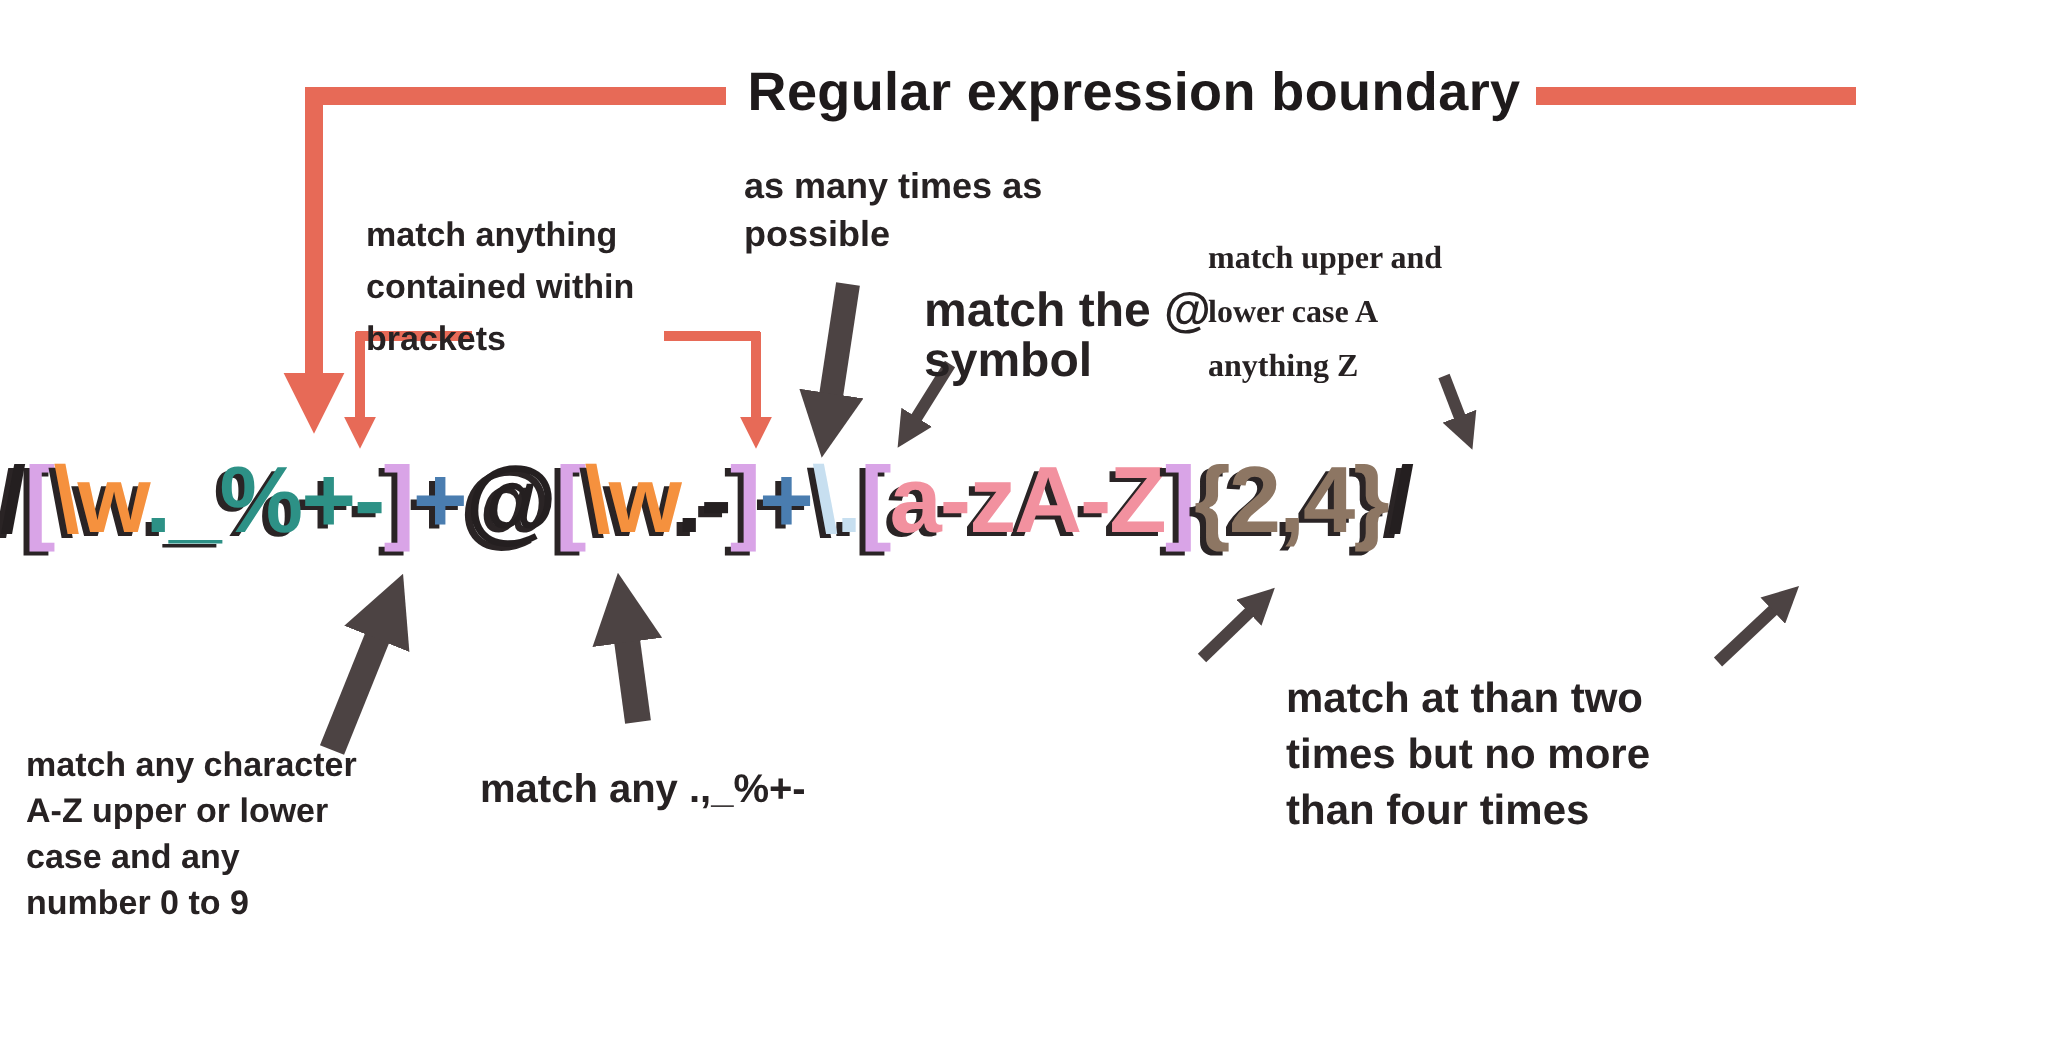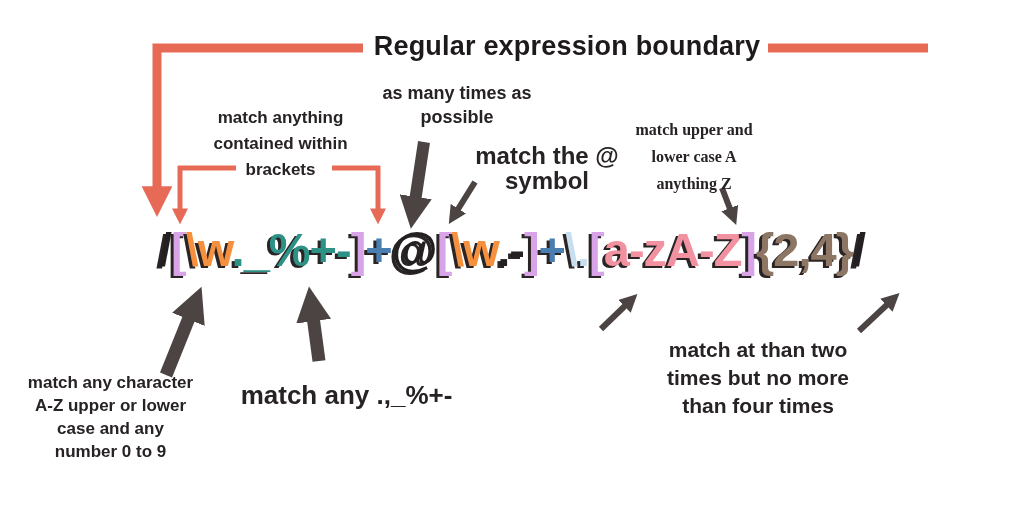--- a/index.html
+++ b/index.html
@@ -25,40 +25,39 @@
     left: 287px; top: 31px; width: 560px;
     text-align: center;
     font-size: 27px;
     font-weight: 700;
     color: var(--ink, #1e1a1b);
     letter-spacing: 0.2px;
   }
   .regex {
     position: absolute;
     left: 0; top: 222px; width: 1024px;
-    text-align: center;
+    text-align: left;
     font-size: 47px;
     font-weight: 700;
     letter-spacing: -1px;
     white-space: nowrap;
   }
   .rx-token { text-shadow: -3px 2px 0 #2a2425; }
 
   .ann {
     position: absolute;
-    text-align: center;
     font-weight: 700;
     color: #272223;
   }
   .ann-brackets { left: 183px; top: 105px; width: 195px; font-size: 17px; line-height: 26px; }
   .ann-plus     { left: 372px; top:  81px; width: 170px; font-size: 18px; line-height: 24px; }
   .ann-at       { left: 462px; top: 143px; width: 170px; font-size: 24px; line-height: 25px; }
   .ann-alpha    { left: 604px; top: 116px; width: 180px; font-size: 16px; line-height: 27px; font-family: Liberation Serif, serif; }
   .ann-wordchar { left:  13px; top: 371px; width: 195px; font-size: 17px; line-height: 23px; }
-  .ann-specials { left: 229px; top: 380px; width: 235px; font-size: 26px; line-height: 30px; }
+  .ann-specials { left: 240px; top: 380px; width: 235px; font-size: 20px; line-height: 30px; }
   .ann-dot      { left: 393px; top: 329px; width: 215px; font-size: 19px; line-height: 23px; white-space: pre; }
   .ann-quant    { left: 643px; top: 336px; width: 230px; font-size: 21px; line-height: 28px; }
 </style>
 </head>
 <body>
 
 <div class="canvas">
 
   <svg class="overlay" width="1024" height="522" viewBox="0 0 1024 522" xmlns="http://www.w3.org/2000/svg">
     <defs>

